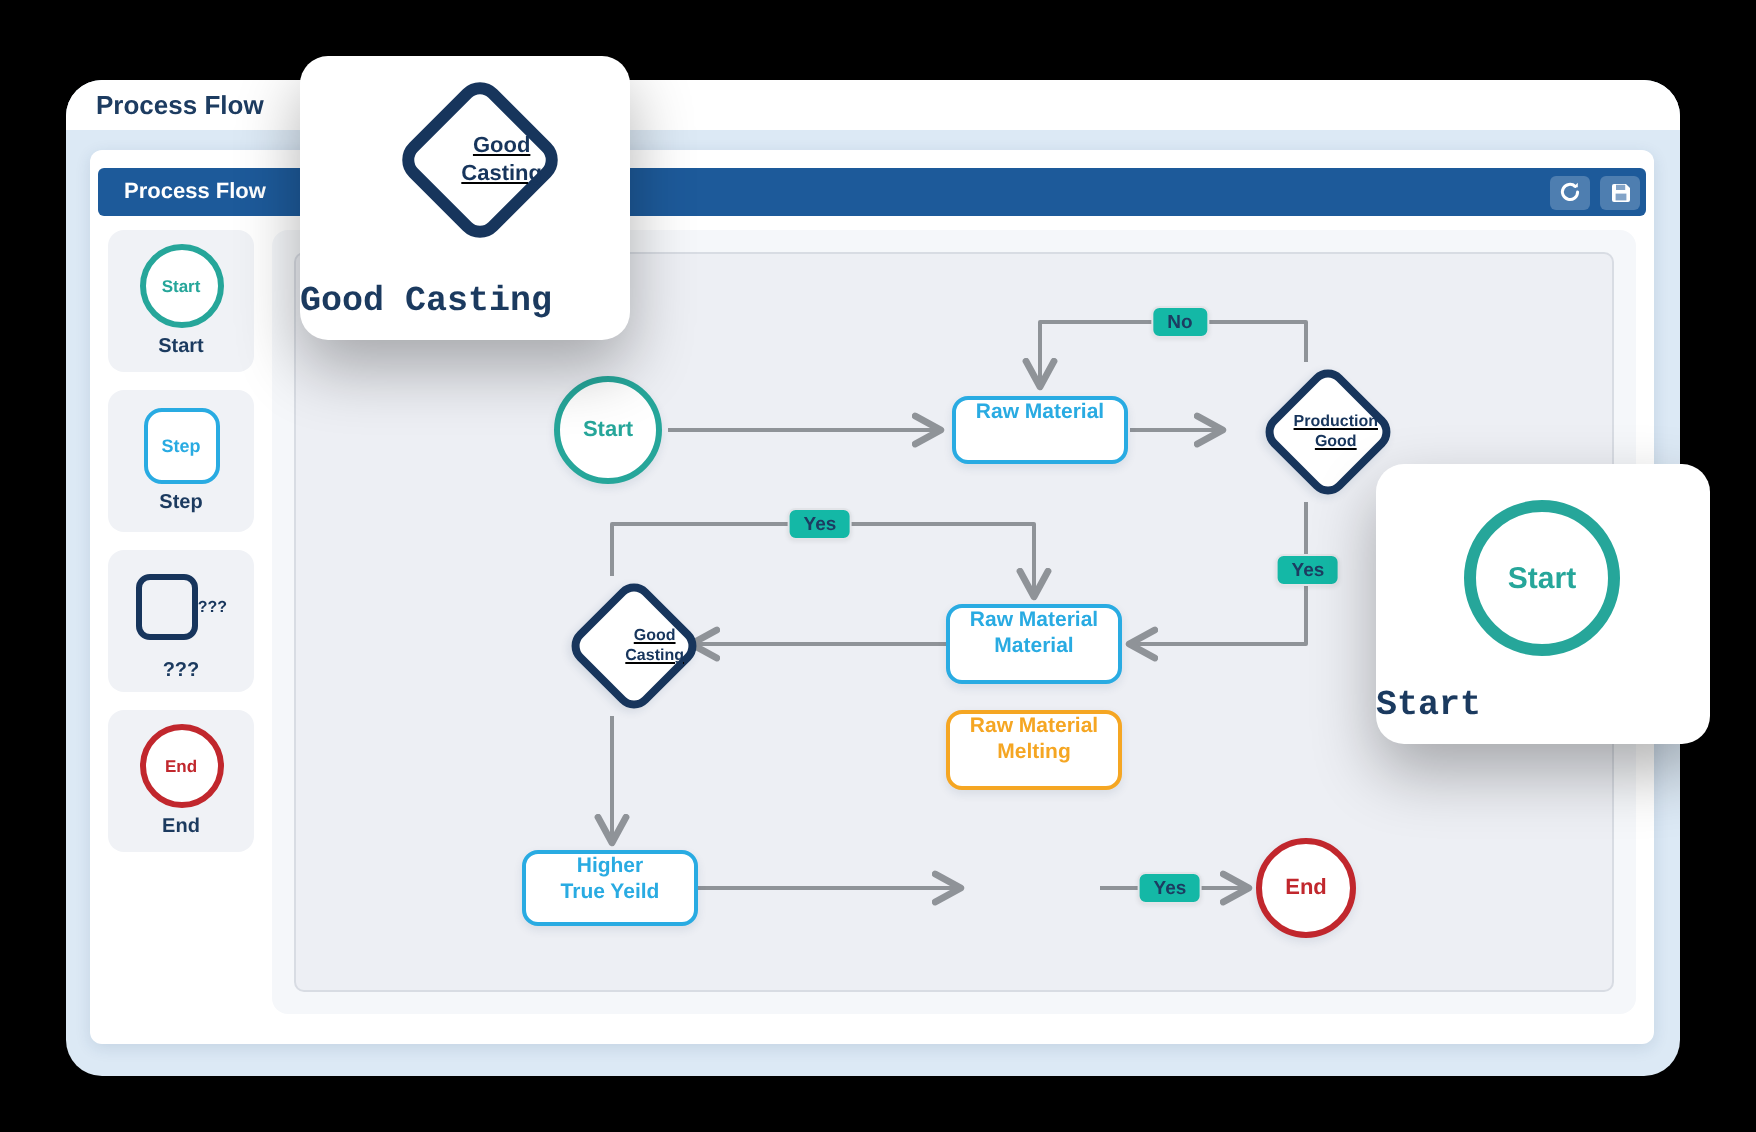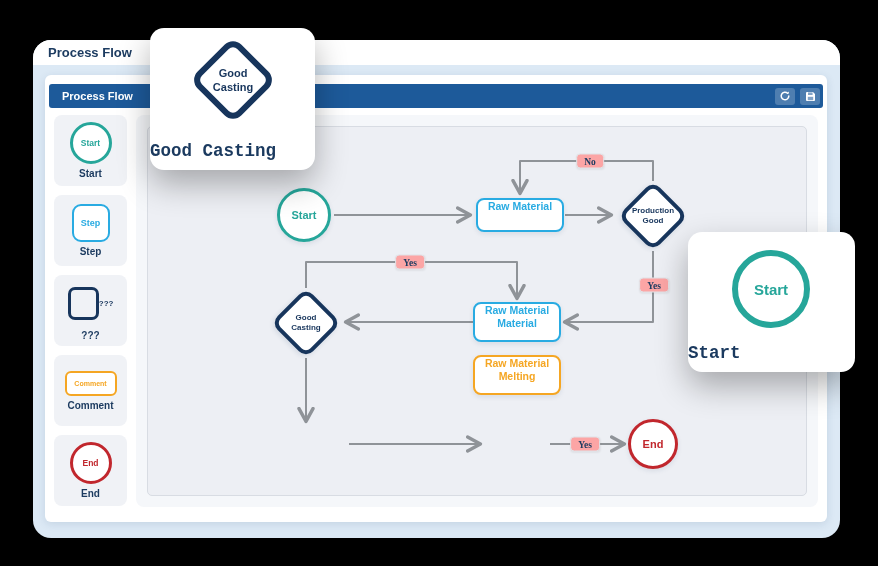--- a/index.html
+++ b/index.html
@@ -69,34 +69,34 @@
   .snode.orange { border-color:#f5a623; color:#f5a623; }
 
   .cnode { position:absolute; z-index:2; background:#fff; border-radius:50%;
            display:flex; align-items:center; justify-content:center;
            font-size:11px; font-weight:700; box-shadow:0 2px 5px rgba(27,58,95,.10);
            cursor:pointer; }
   .cnode.teal { border:3px solid #26a69a; color:#26a69a; }
   .cnode.red  { border:3px solid #c1272d; color:#c1272d; }
 
   .dnode { position:absolute; z-index:2; display:flex; align-items:center;
-           justify-content:center; cursor:pointer; }
+           justify-content:flex-end; cursor:pointer;text-decoration:underline; }
   .dnode .dshape { position:absolute; background:#fff; border:4px solid #17355c;
                    transform:rotate(45deg); border-radius:10px;
                    box-shadow:0 2px 5px rgba(27,58,95,.12); }
   .dshape.d50 { width:50px; height:50px; }
   .dshape.d46 { width:46px; height:46px; }
   .dnode .dlabel { position:relative; z-index:1; text-align:center; font-size:8px;
                    font-weight:700; color:#17355c; line-height:1.3; }
   .dlabel span { display:block; }
 
   .elabel { position:absolute; z-index:3; transform:translate(-50%,-50%);
-            background:#fca5a5; border:1px solid #e2e4e8; border-radius:4px;
+            background:#14b8a6; border:1px solid #e2e4e8; border-radius:4px;
             padding:1.5px 7px; font-size:9.5px; font-weight:700; color:#1d3c61;
-            box-shadow:0 1px 2px rgba(0,0,0,.06);font-family:Liberation Serif, serif; }
+            box-shadow:0 1px 2px rgba(0,0,0,.06); }
 
   
   .popover { position:absolute; z-index:50; background:#fff; border-radius:14px;
              box-shadow:0 14px 32px rgba(0,0,0,.30); }
   .pop-caption { position:absolute; left:0; right:0; bottom:9px; text-align:left;
                  font-size:17.5px; font-weight:700; color:#1b3a5f;font-family:Liberation Mono, monospace; }
   .pop1 { left:150px; top:28px; width:165px; height:142px; }
   .pop1 .dnode { left:45px; top:14px; width:76px; height:76px; }
   .pop1 .dshape { width:62px; height:62px; border-width:6px; border-radius:12px;
                   box-shadow:none; }
@@ -144,26 +144,20 @@
           <span>Step</span>
         </div>
         <span class="pal-label">Step</span>
       </div>
       <div class="pal-item">
         <div class="ps-dwrap">
           <div class="dshape"></div>
           <span class="dlabel" style="position:relative;z-index:1;font-weight:700;color:#17355c;">???</span>
         </div>
         <span class="pal-label">???</span>
-      </div>
-      <div class="pal-item">
-        <div class="ps-comment">
-          <span>Comment</span>
-        </div>
-        <span class="pal-label">Comment</span>
       </div>
       <div class="pal-item">
         <div class="ps-circle ps-end">
           <span>End</span>
         </div>
         <span class="pal-label">End</span>
       </div>
     </div>
 
     <div class="board">
@@ -214,20 +208,24 @@
             <span>Good</span>
             <span>Casting</span>
           </div>
         </div>
 
         <div class="snode orange" style="left:325px;top:228px;width:88px;height:40px;">
           <span>Raw Material</span>
           <span>Melting</span>
         </div>
 
+        <div class="snode" style="left:113px;top:298px;width:88px;height:38px;">
+          <span>Higher</span>
+          <span>True Yeild</span>
+        </div>
 
 
         <div class="cnode red" style="left:480px;top:292px;width:50px;height:50px;">End</div>
 
         <div class="elabel" style="left:442px;top:34px;">No</div>
         <div class="elabel" style="left:506px;top:158px;">Yes</div>
         <div class="elabel" style="left:262px;top:135px;">Yes</div>
         <div class="elabel" style="left:437px;top:317px;">Yes</div>
 
       </div>

